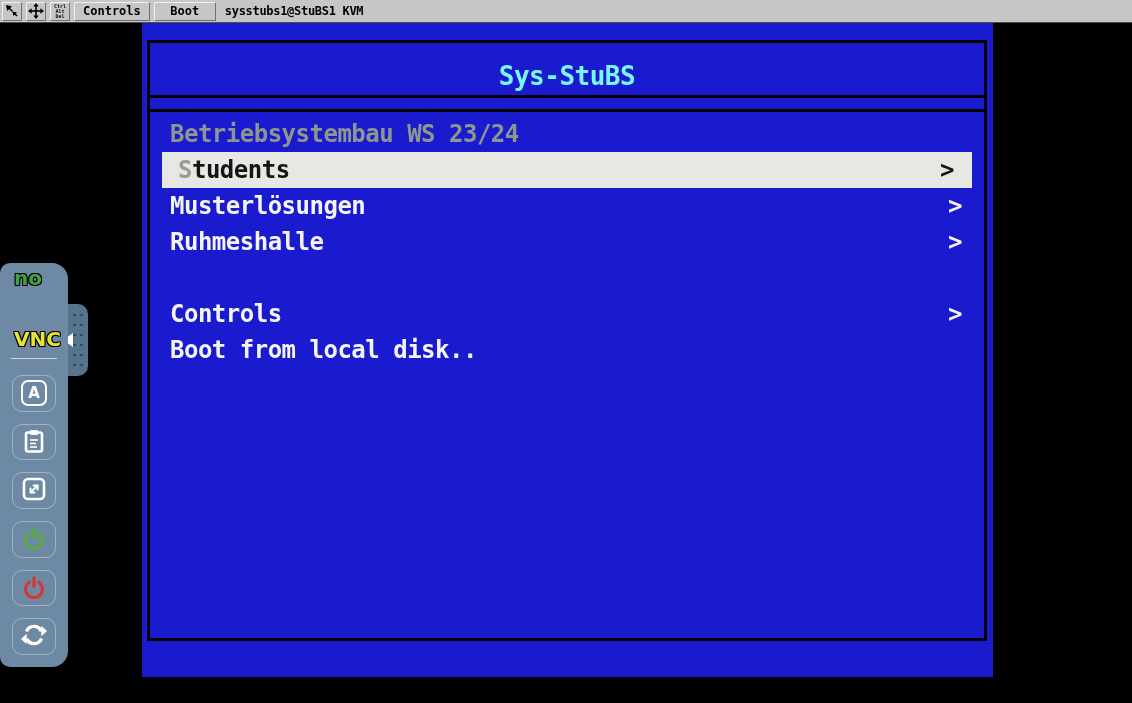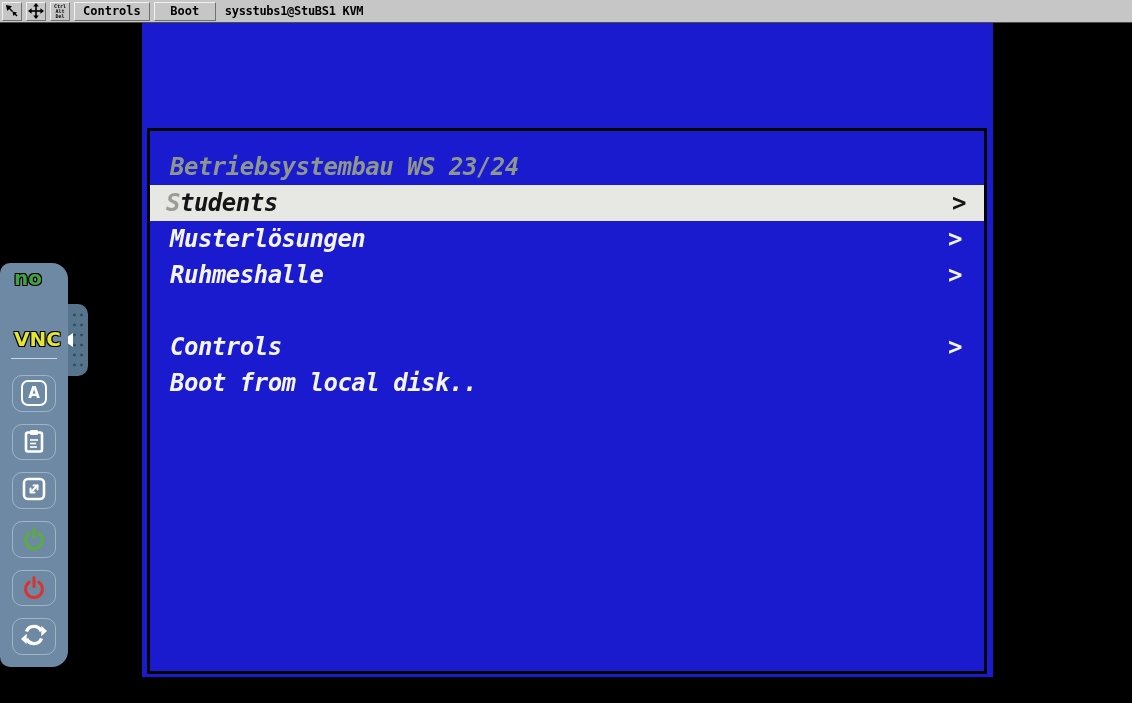--- a/index.html
+++ b/index.html
@@ -34,30 +34,30 @@
     position:absolute;left:142px;top:23px;width:851px;height:654px;
     background:var(--background,#1a1ace);
     font-family:"DejaVu Sans Mono", monospace;font-weight:bold;
   }
   .title-box{
     position:absolute;left:5px;top:17px;width:840px;height:72px;box-sizing:border-box;
     border:3px solid #000;display:flex;align-items:center;justify-content:center;
     color:var(--title,#79f6f6);font-size:26px;letter-spacing:-0.5px;
   }
   .menu-box{
-    position:absolute;left:5px;top:105px;width:840px;height:546px;box-sizing:border-box;
-    border:3px solid #000;padding-top:18px;overflow:hidden;font-style:italic;
+    position:absolute;left:5px;top:72px;width:840px;height:546px;box-sizing:border-box;
+    border:3px solid #000;padding-top:18px;overflow:hidden;
   }
   .row{height:36px;line-height:36px;font-size:24px;letter-spacing:-0.5px;
     padding-left:20px;position:relative;white-space:pre;}
   .row.header{color:var(--header-text,#8e978e);}
   .row.item{color:var(--item-text,#f4f4f4);cursor:pointer;}
   .row.selected{
     background:var(--highlight-bg,#e7e7e3);color:var(--highlight-text,#151515);
-    margin:0 0;padding-left:16px;
+    margin:0 12px;padding-left:16px;
   }
   .row .arrow{position:absolute;right:22px;top:0;}
   .row.selected .arrow{right:18px;}
   .hotkey{color:var(--hotkey,#9b9b97);}
 
   
   .handle{
     position:absolute;left:56px;top:304px;width:32px;height:72px;z-index:2;cursor:pointer;
     background:#57748d;border-radius:0 10px 10px 0;
   }
@@ -125,20 +125,23 @@
     <span>Ctrl</span>
     <span>Alt</span>
     <span>Del</span>
   </button>
   <button class="tb-btn">Controls</button>
   <button class="tb-btn">Boot</button>
   <span class="tb-title">sysstubs1@StuBS1 KVM</span>
 </div>
 
 <div class="vnc-screen">
+  <div class="title-box">
+    <span>Sys-StuBS</span>
+  </div>
   <div class="menu-box">
 
   <div class="row header"><span class="lbl">Betriebsystembau WS 23/24</span></div>
       <div class="row item selected"><span class="lbl"><span class="hotkey">S</span>tudents</span><span class="arrow">&gt;</span></div>
       <div class="row item"><span class="lbl">Musterlösungen</span><span class="arrow">&gt;</span></div>
       <div class="row item"><span class="lbl">Ruhmeshalle</span><span class="arrow">&gt;</span></div>
       <div class="row spacer"><span class="lbl"></span></div>
       <div class="row item"><span class="lbl">Controls</span><span class="arrow">&gt;</span></div>
       <div class="row item"><span class="lbl">Boot from local disk..</span></div>
     </div>

